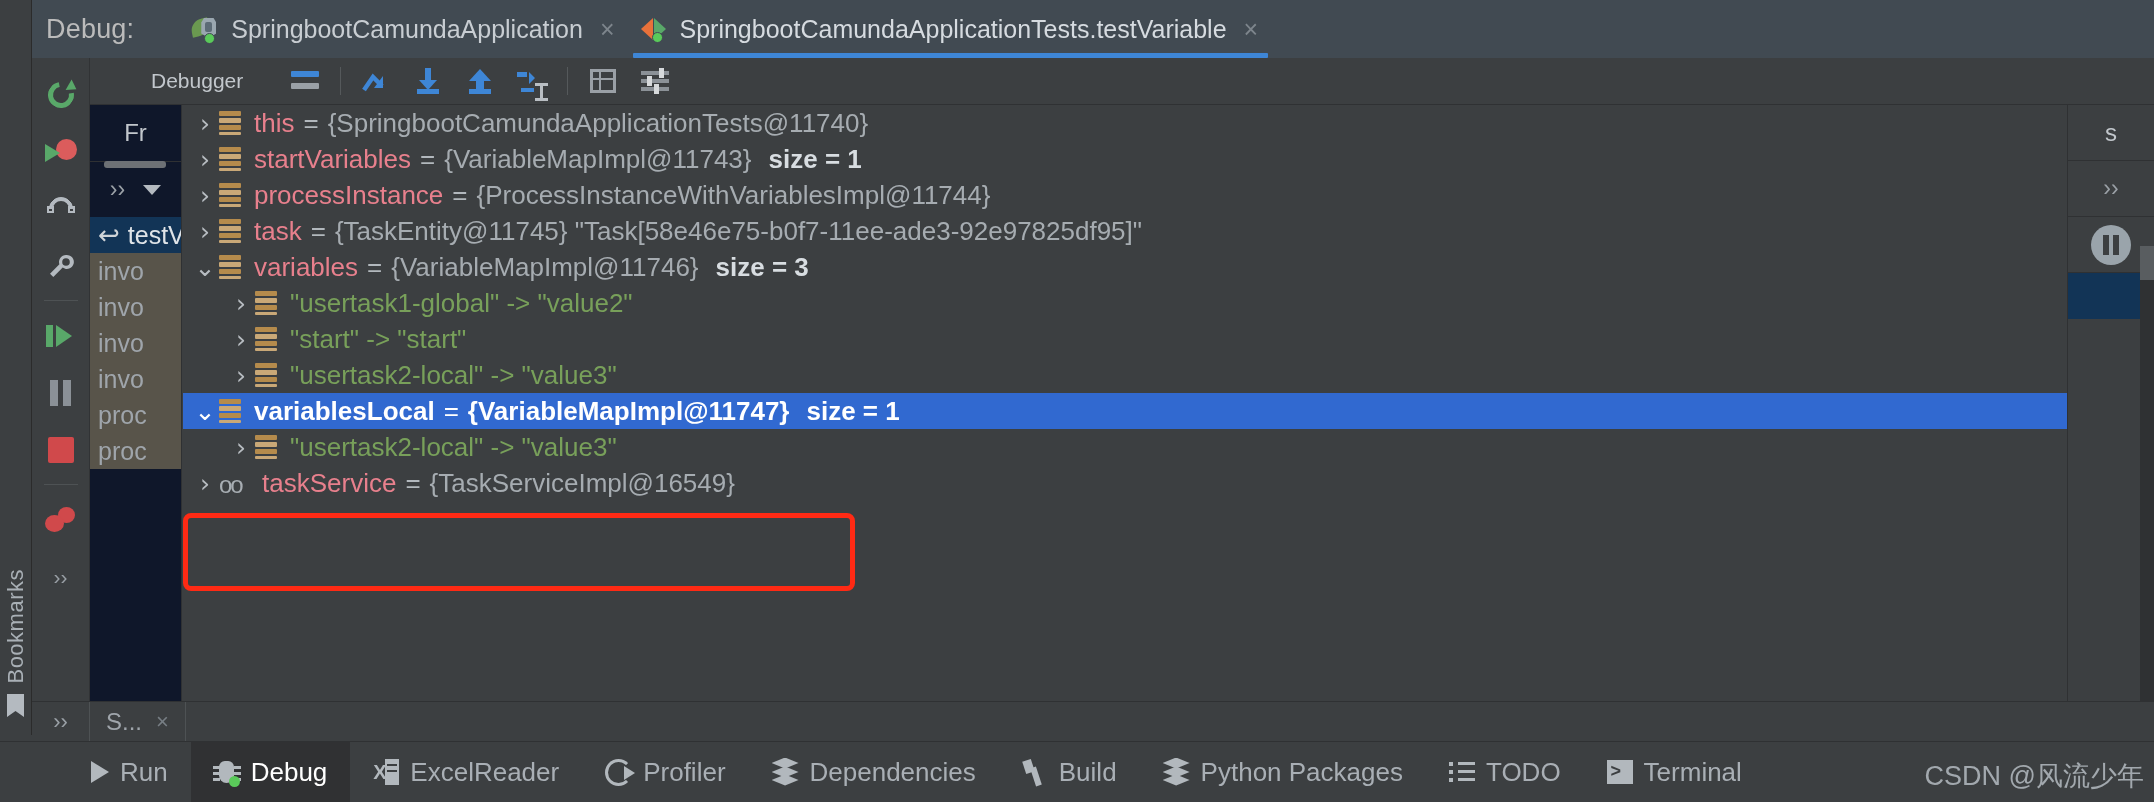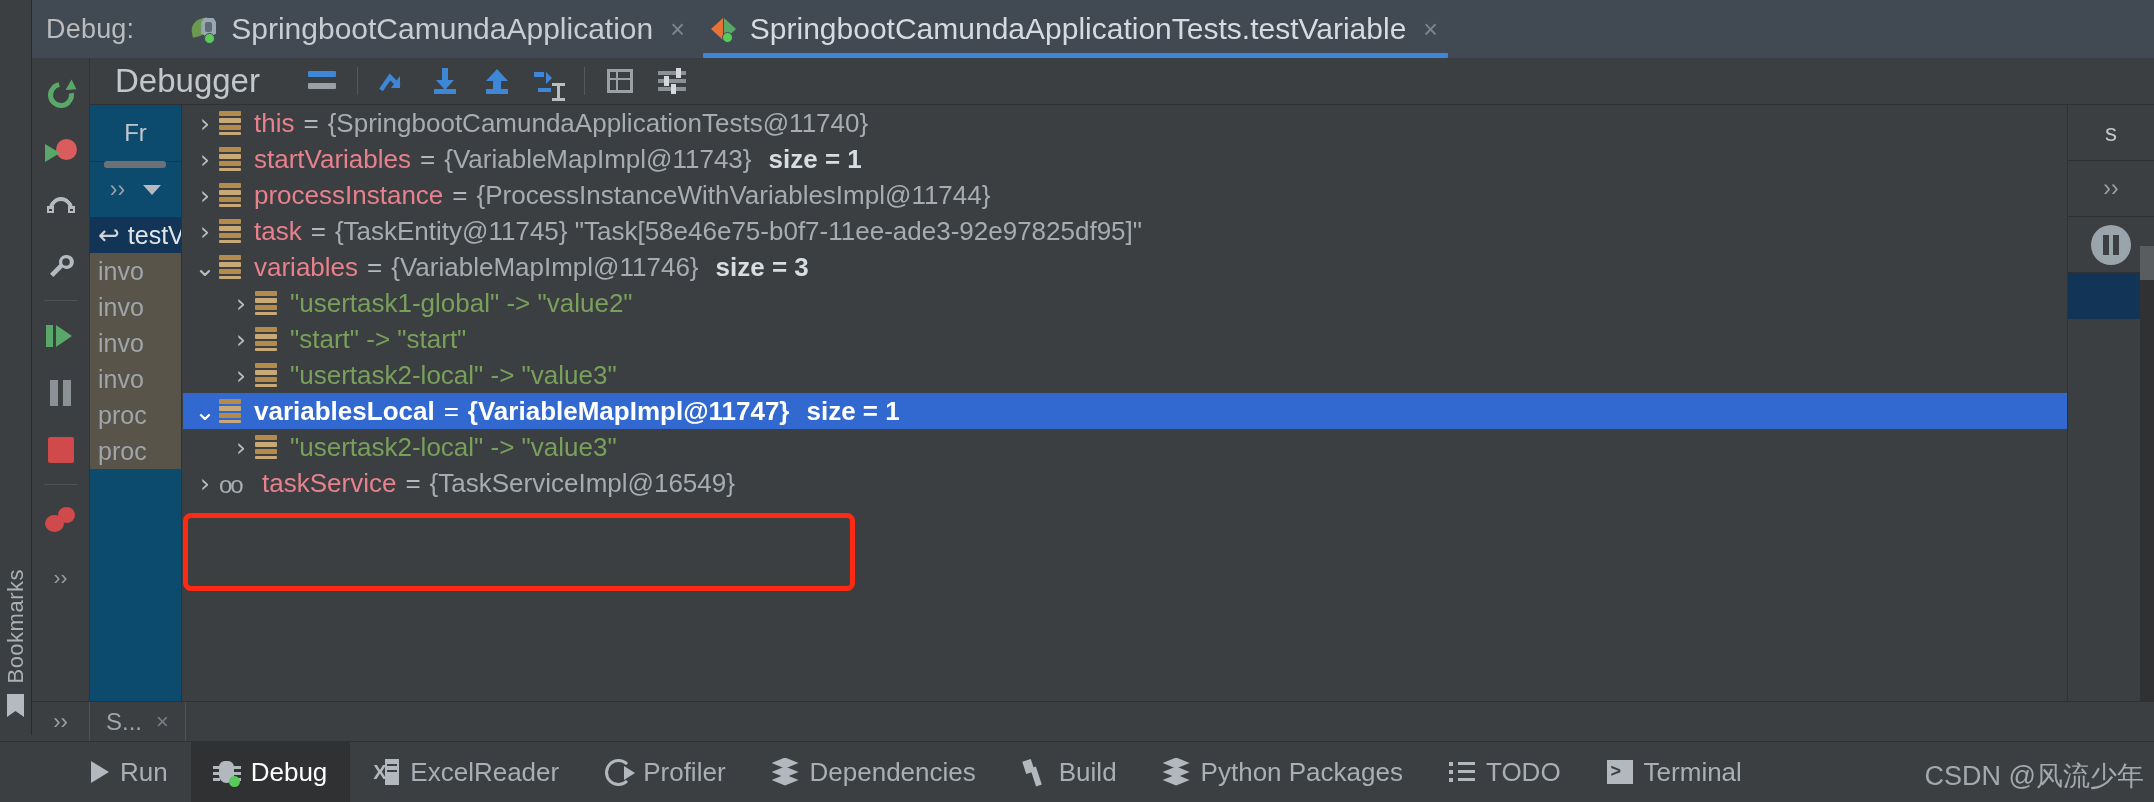--- a/index.html
+++ b/index.html
@@ -37,21 +37,21 @@
   .debug-label {
     color: #bbbbbb; font-size: 27px;
     margin-right: 46px; letter-spacing: .2px;
   }
   .runtab {
     display: flex; align-items: center; height: 58px;
     padding: 0 14px 0 10px; position: relative;
     gap: 11px; cursor: default;
   }
   .runtab .tab-title {
-    font-size: 30px; color: #c8cdd2; white-space: nowrap;
+    font-size: 25px; color: #c8cdd2; white-space: nowrap;
   }
   .runtab.active .tab-title { color: #d6dbe0; }
   .runtab .tab-close {
     font-size: 25px; color: #7d858c; margin-left: 6px;
     line-height: 1;
   }
   .tab-underline {
     position: absolute; left: 4px; right: 4px; bottom: 0;
     height: 5px; background: #3e86d6; border-radius: 1px;
   }
@@ -224,21 +224,21 @@
   
   .dbgtoolbar {
     position: absolute; left: 90px; top: 58px;
     width: 2064px; height: 47px;
     background: #3c3f41;
     border-bottom: 1px solid #2f3133;
     display: flex; align-items: center;
     padding-left: 25px;
   }
   .dbgtoolbar .tb-title {
-    color: #c2c7cc; font-size: 33px; margin-right: 36px;
+    color: #c2c7cc; font-size: 21px; margin-right: 36px; margin-left: 36px;
   }
   .tbbtn {
     width: 52px; height: 47px;
     display: flex; align-items: center; justify-content: center;
     cursor: pointer; position: relative;
   }
   .tb-sep { width: 1px; height: 28px; background: #55595b; margin: 0 9px; }
   
   .ic-bars { width: 28px; height: 20px; position: relative; }
   .ic-bars i { position: absolute; left: 0; width: 28px; height: 6px; border-radius: 1px; }
@@ -287,21 +287,21 @@
   .ic-sliders i.r3 { top: 17px; left: 0; width: 28px; }
   .ic-sliders b { position: absolute; width: 5px; height: 10px; background: #d6d9db; }
   .ic-sliders b.k1 { top: -2px; left: 18px; }
   .ic-sliders b.k2 { top: 6px; left: 6px; }
   .ic-sliders b.k3 { top: 14px; left: 13px; }
 
   
   .frames {
     position: absolute; left: 90px; top: 105px;
     width: 92px; height: 596px;
-    background: #0c4a6e;
+    background: #0f172a;
     border-right: 1px solid #2f3133;
     overflow: hidden;
   }
   .frames-head {
     height: 56px; display: flex; align-items: center; justify-content: center;
     gap: 4px; color: #c2c7cc; font-size: 24px;
     position: relative;
   }
   .frames-scroll {
     position: absolute; left: 14px; top: 56px; width: 62px; height: 7px;

